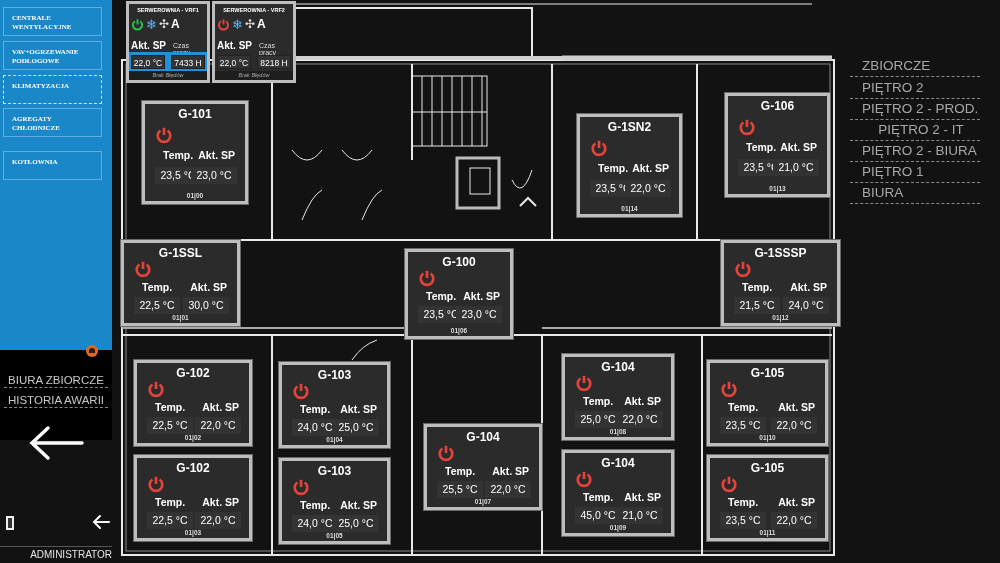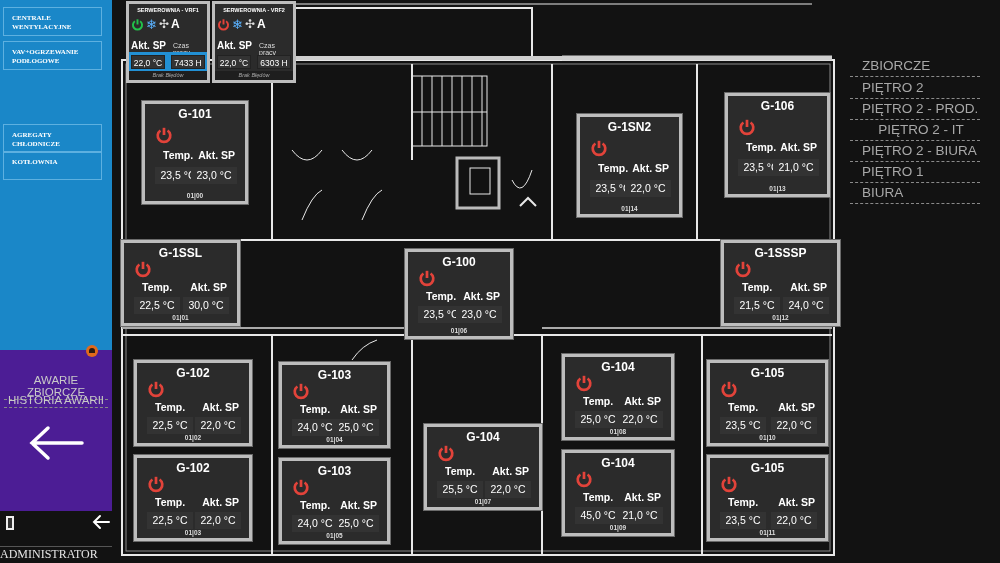--- a/index.html
+++ b/index.html
@@ -1,30 +1,30 @@
 <!DOCTYPE html>
 <html><head>
 <meta charset="utf-8">
 <style>
   * { box-sizing: border-box; margin: 0; padding: 0; }
   html, body { width: 1000px; height: 563px; overflow: hidden; background: #111111; font-family: "Liberation Sans", sans-serif; }
   #root { position: relative; width: 1000px; height: 563px; background: #121212; }
 
   
-  #sidebar { position: absolute; left: 0; top: 0; width: 112px; height: 511px; background: #4c1d95; }
+  #sidebar { position: absolute; left: 0; top: 0; width: 112px; height: 440px; background: #000000; }
   #sidebar-nav { position: absolute; left: 0; top: 0; width: 112px; height: 350px; background: #1a87c8; }
   .nav-btn { position: absolute; left: 3px; width: 99px; height: 29px; border: 1px solid #5db0e0; color: #fff; font-family: "Liberation Serif", serif; font-size: 7px; font-weight: bold; line-height: 9px; padding: 6px 0 0 8px; cursor: pointer; text-transform: uppercase; }
   .nav-btn.active { border: 1px dashed #cfe8f7; }
   .side-link { position: absolute; left: 4px; width: 104px; color: #c8c8c8; font-size: 11.5px; border-bottom: 1px dashed #888; text-align: center; padding-bottom: 1px; cursor: pointer; }
   #alarm-icon { position: absolute; left: 86px; top: 345px; width: 12px; height: 12px; border-radius: 50%; background: #e06a1b; }
   #alarm-icon::after { content: ""; position: absolute; left: 3px; top: 3px; width: 6px; height: 5px; background: #2a1a10; border-radius: 3px 3px 0 0; }
   #big-back { position: absolute; left: 28px; top: 425px; width: 56px; height: 36px; color: #fff; cursor: pointer; }
   #door-icon { position: absolute; left: 6px; top: 516px; width: 8px; height: 14px; border: 2px solid #eee; background: #333; cursor: pointer; }
   #small-back { position: absolute; left: 92px; top: 514px; width: 18px; height: 16px; cursor: pointer; }
-  #user-label { position: absolute; left: 0; top: 546px; width: 112px; height: 17px; border-top: 1px solid #555; color: #e6e6e6; font-size: 12px; text-align: left; line-height: 15px; font-family: Liberation Serif, serif; }
+  #user-label { position: absolute; left: 0; top: 546px; width: 112px; height: 17px; border-top: 1px solid #555; color: #e6e6e6; font-size: 10px; text-align: right; line-height: 15px; }
 
   
   #plan { position: absolute; left: 112px; top: 0; width: 888px; height: 563px; }
   #plan svg { position: absolute; left: 0; top: 0; }
 
   
   #page-title { position: absolute; left: 670px; top: 16px; color: #ffffff; font-size: 21px; letter-spacing: 0.2px; }
 
   
   .floor-item { position: absolute; left: 850px; width: 130px; height: 21px; color: #a8a8a8; font-size: 13.5px; padding-left: 12px; border-bottom: 1px dashed #8a8a8a; line-height: 20px; cursor: pointer; }
@@ -133,21 +133,21 @@
           <line x1="10" y1="2" x2="10" y2="10" stroke="#e2433a" stroke-width="3"></line>
         </svg>
       <span class="snow">❄</span>
       <span class="fan">✣</span>
       <span class="mode">A</span>
     </div>
     <div class="lbl1">Akt. SP</div>
     <div class="lbl2">Czas pracy</div>
     <div class="vals">
       <div class="v v1">22,0 °C</div>
-      <div class="v v2">6303 H</div>
+      <div class="v v2">8218 H</div>
     </div>
     <div class="err">Brak Błędów</div>
   </div>
 
   <div id="zones">
       <div class="zone" style="left: 142px; top: 101px; width: 106px; height: 103px;">
         <div class="zn">G-101</div>
         <svg class="pwr" style="top:22px" viewBox="0 0 20 20">
           <path d="M6 5 A7 7 0 1 0 14 5" fill="none" stroke="#e2433a" stroke-width="3"></path>
           <line x1="10" y1="2" x2="10" y2="10" stroke="#e2433a" stroke-width="3"></line>
@@ -336,25 +336,26 @@
     <div class="floor-item" style="top:120px;text-align:center;">PIĘTRO 2 - IT</div>
     <div class="floor-item" style="top:141px;">PIĘTRO 2 - BIURA</div>
     <div class="floor-item" style="top:162px;">PIĘTRO 1</div>
     <div class="floor-item" style="top:183px;">BIURA</div>
   </div>
 
   <div id="sidebar">
     <div id="sidebar-nav">
       <div class="nav-btn" style="top:7px;">CENTRALE WENTYLACYJNE</div>
       <div class="nav-btn" style="top:41px;">VAV+OGRZEWANIE PODŁOGOWE</div>
-      <div class="nav-btn" style="top:124px;">AGREGATY CHŁODNICZE</div>
+      <div class="nav-btn active" style="top:75px;">KLIMATYZACJA</div>
+      <div class="nav-btn" style="top:108px;">AGREGATY CHŁODNICZE</div>
       <div class="nav-btn" style="top:142px;margin-top:9px;">KOTŁOWNIA</div>
     </div>
     <div id="alarm-icon"></div>
-    <div class="side-link" style="top:374px;">AWARIE ZBIORCZE</div>
+    <div class="side-link" style="top:374px;">BIURA ZBIORCZE</div>
     <div class="side-link" style="top:394px;">HISTORIA AWARII</div>
     <svg id="big-back" viewBox="0 0 56 36">
         <path d="M54 18 L4 18 M20 3 L4 18 L20 33" fill="none" stroke="#ffffff" stroke-width="3.5" stroke-linecap="round"></path>
       </svg>
     <div id="door-icon"></div>
     <svg id="small-back" viewBox="0 0 18 16">
         <path d="M17 8 L2 8 M8 2 L2 8 L8 14" fill="none" stroke="#ffffff" stroke-width="2" stroke-linecap="round"></path>
       </svg>
     <div id="user-label">ADMINISTRATOR</div>
   </div>

